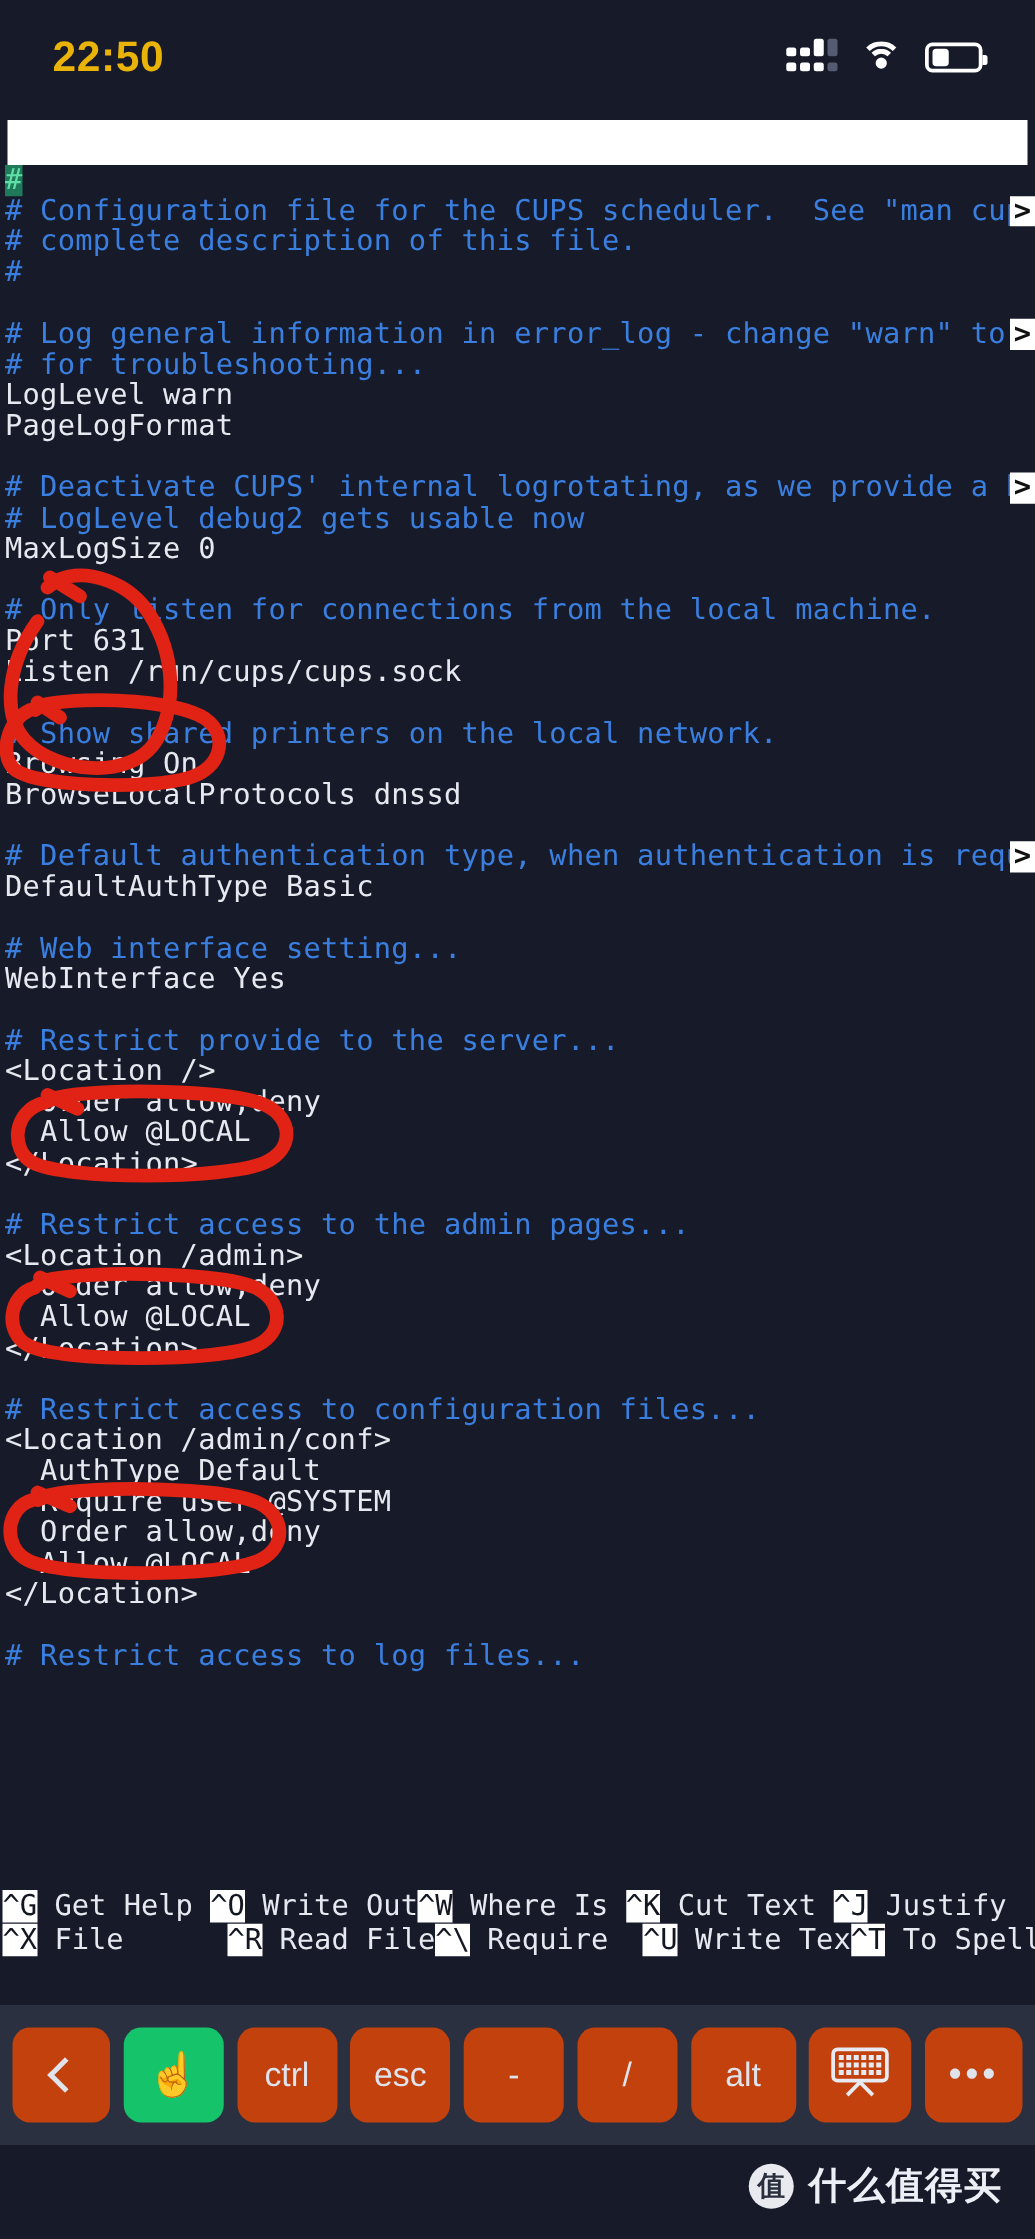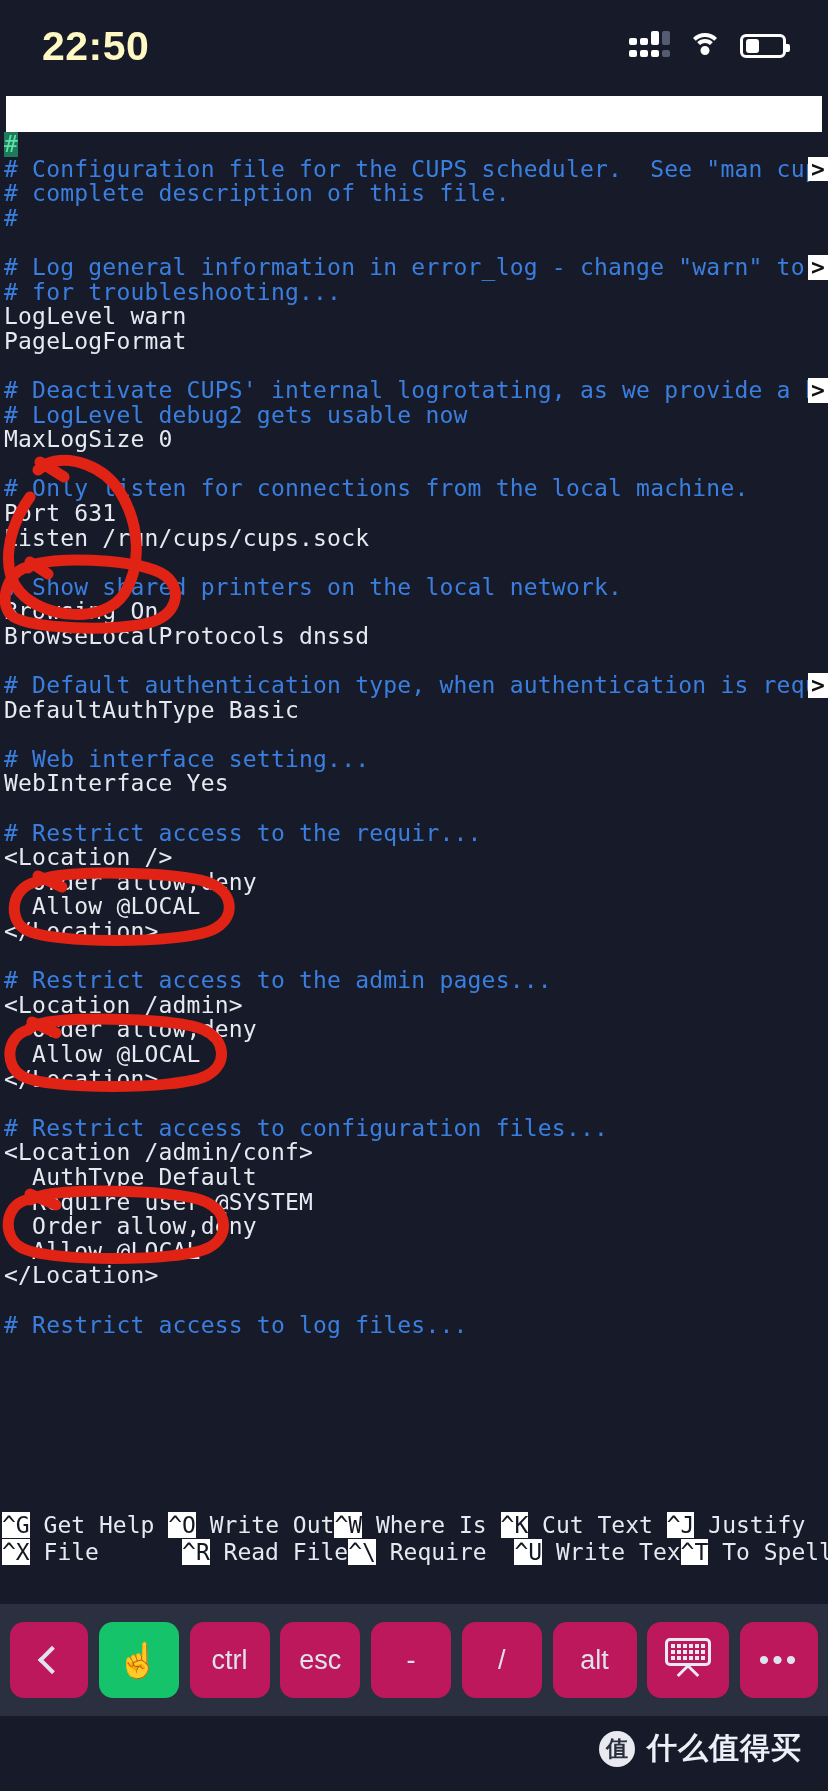--- a/index.html
+++ b/index.html
@@ -12,21 +12,21 @@
   #root { position: relative; width: 828px; height: 1791px; background: #171b29; }
 
   
   .statusbar {
     position: absolute; top: 0; left: 0; width: 828px; height: 92px;
     background: #171b29;
     display: flex; align-items: center; justify-content: space-between;
     padding: 0 42px;
   }
   .clock {
-    color: #fef9c3; font-size: 41px; font-weight: bold;
+    color: #eab308; font-size: 34px; font-weight: bold;
     font-family: "Liberation Sans", sans-serif; letter-spacing: 0.5px;
   }
   .status-icons { display: flex; align-items: center; gap: 18px; }
   .sig { display: grid; grid-template-columns: repeat(4, 8px); grid-template-rows: 9px 9px; gap: 3px; align-items: end;}
   .sig i { display:block; width: 8px; background: #ffffff; border-radius: 2px; }
   .sig i.r1 { height: 7px; }
   .sig i.tall { height: 14px; margin-top: -5px; }
   .sig i.dim { background: #555b70; }
   .wifi { position: relative; width: 34px; height: 26px; }
   .wifi span { position: absolute; left: 50%; transform: translateX(-50%); border: 4px solid #fff; border-bottom-color: transparent; border-left-color: transparent; border-right-color: transparent; border-radius: 50%;}
@@ -83,21 +83,21 @@
   .key { background: #ffffff; color: #131722; }
 
   
   .keybar {
     position: absolute; top: 1604px; left: 0; width: 828px; height: 112px;
     background: #2b3040;
     display: flex; align-items: center; justify-content: space-between;
     padding: 0 10px;
   }
   .kb-key {
-    height: 76px; border-radius: 14px; background: #be185d;
+    height: 76px; border-radius: 14px; background: #c2410c;
     display: flex; align-items: center; justify-content: center;
     color: #dfe3ec; font-size: 27px;
     font-family: "Liberation Sans", sans-serif;
     flex: 0 0 auto;
   }
   .kb-key.w-back { width: 78px; }
   .kb-key.w-hand { width: 80px; background: #15c46a; }
   .kb-key.w-std  { width: 80px; }
   .kb-key.w-wide { width: 84px; }
   .kb-key.w-kbd  { width: 82px; }
@@ -180,21 +180,21 @@
         <div class="line cmt"># Show shared printers on the local network.</div>
         <div class="line ">Browsing On</div>
         <div class="line ">BrowseLocalProtocols dnssd</div>
         <div class="line blank"> </div>
         <div class="line cmt"># Default authentication type, when authentication is requir<span class="cont">&gt;</span></div>
         <div class="line ">DefaultAuthType Basic</div>
         <div class="line blank"> </div>
         <div class="line cmt"># Web interface setting...</div>
         <div class="line ">WebInterface Yes</div>
         <div class="line blank"> </div>
-        <div class="line cmt"># Restrict access to the requir...</div>
+        <div class="line cmt"># Restrict provide to the server...</div>
         <div class="line ">&lt;Location /&gt;</div>
         <div class="line ">  Order allow,deny</div>
         <div class="line ">  Allow @LOCAL</div>
         <div class="line ">&lt;/Location&gt;</div>
         <div class="line blank"> </div>
         <div class="line cmt"># Restrict access to the admin pages...</div>
         <div class="line ">&lt;Location /admin&gt;</div>
         <div class="line ">  Order allow,deny</div>
         <div class="line ">  Allow @LOCAL</div>
         <div class="line ">&lt;/Location&gt;</div>

